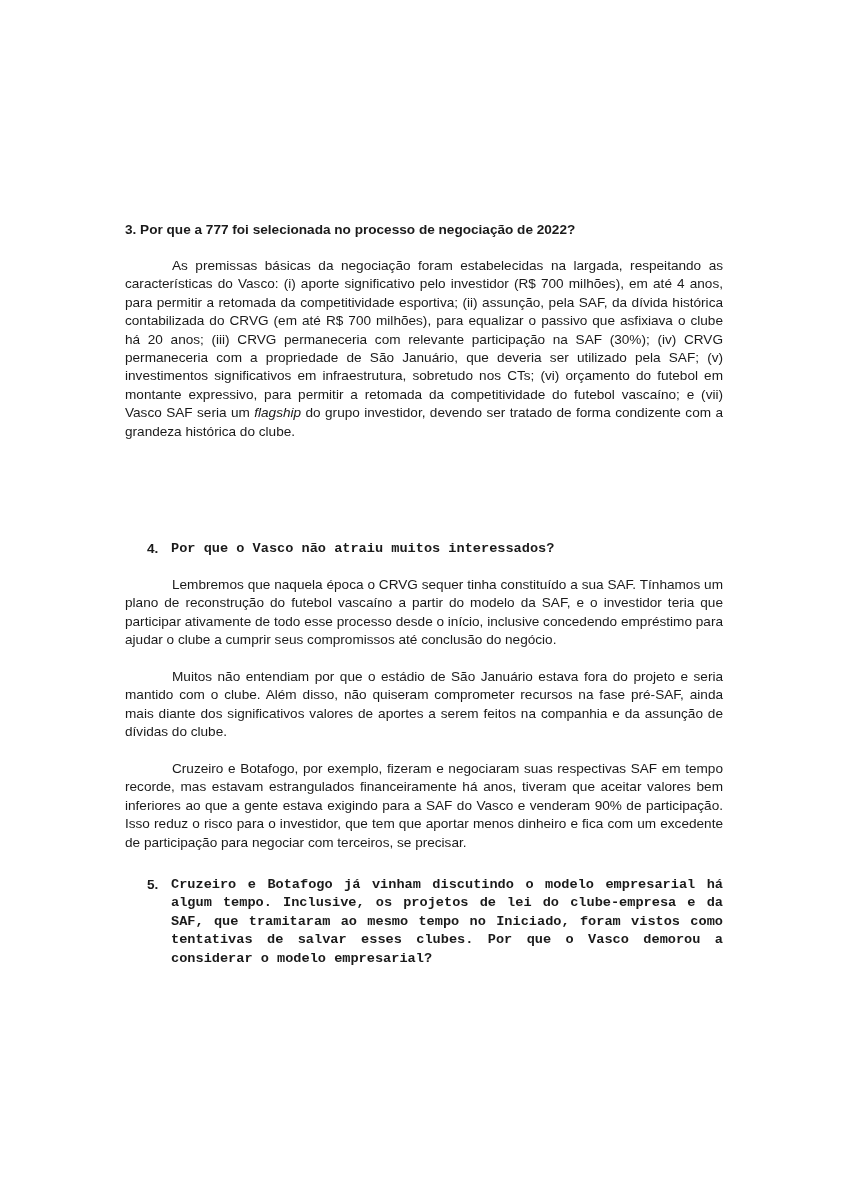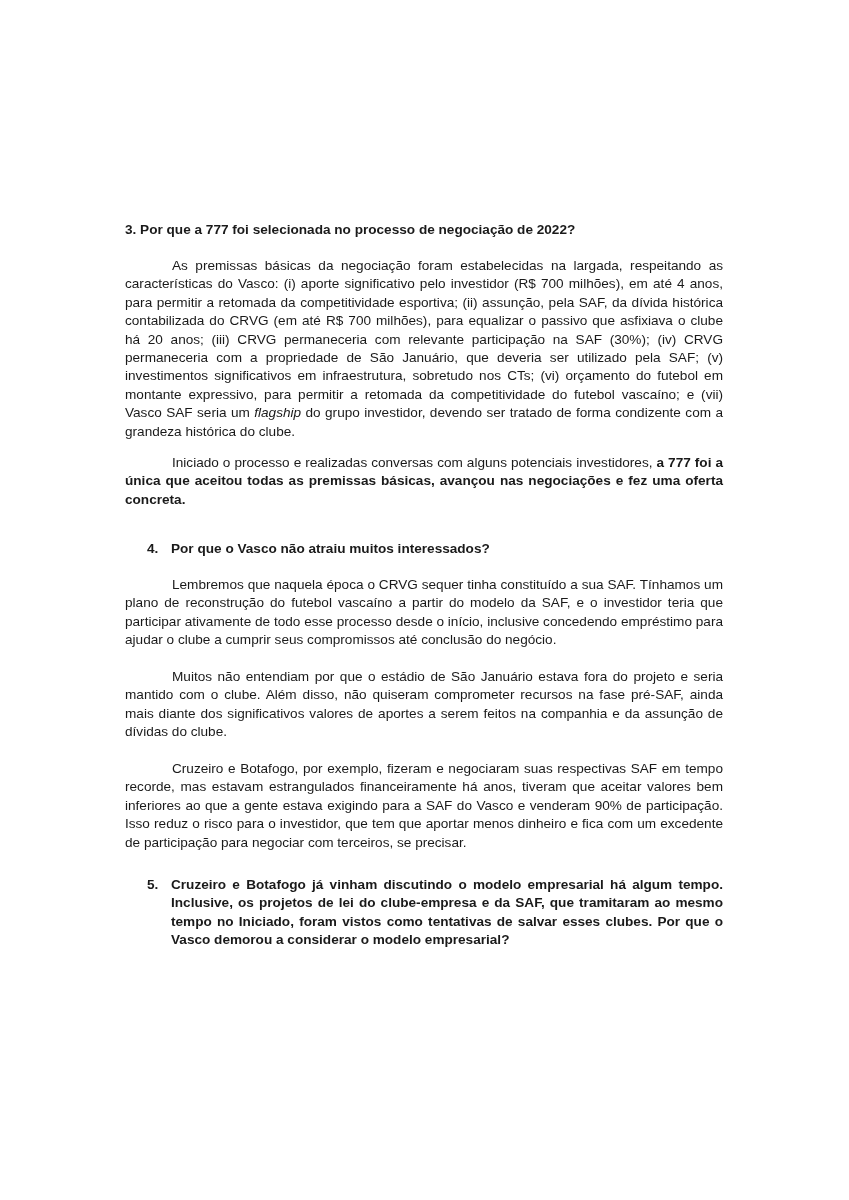--- a/index.html
+++ b/index.html
@@ -4,34 +4,33 @@
 <style>
   html, body { margin: 0; padding: 0; background: #ffffff; }
   body { width: 849px; height: 1200px; position: relative; overflow: hidden;
          font-family: "Liberation Sans", sans-serif; color: #1a1a1a; }
   .page { position: absolute; left: 0; top: 0; width: 789px; height: 1200px; background: #fff; }
   .block { position: absolute; left: 125px; width: 598px; font-size: 13.6px; line-height: 18.4px; }
   .para { text-align: justify; text-indent: 47px; }
   .heading { font-weight: bold; }
   .numbered { position: absolute; left: 147px; width: 576px; font-weight: bold; font-size: 13.6px; line-height: 18.4px; }
   .numbered .num { position: absolute; left: 0; top: 0; }
-  .numbered .txt { display: block; margin-left: 24px; text-align: justify; }
+  .numbered .txt { display: block; margin-left: 24px; text-align: justify; font-family: Liberation Mono, monospace; }
   b { font-weight: bold; }
   i { }
 </style>
 </head>
 <body>
 
 <div class="page">
 
   <div class="block heading" style="top:221px;">3. Por que a 777 foi selecionada no processo de negociação de 2022?</div>
 
   <div class="block para" style="top:257px;"><span>As premissas básicas da negociação foram estabelecidas na largada, respeitando as características do Vasco: (i) aporte significativo pelo investidor (R$ 700 milhões), em até 4 anos, para permitir a retomada da competitividade esportiva; (ii) assunção, pela SAF, da dívida histórica contabilizada do CRVG (em até R$ 700 milhões), para equalizar o passivo que asfixiava o clube há 20 anos; (iii) CRVG permaneceria com relevante participação na SAF (30%); (iv) CRVG permaneceria com a propriedade de São Januário, que deveria ser utilizado pela SAF; (v) investimentos significativos em infraestrutura, sobretudo nos CTs; (vi) orçamento do futebol em montante expressivo, para permitir a retomada da competitividade do futebol vascaíno; e (vii) Vasco SAF seria um </span><i>flagship</i><span> do grupo investidor, devendo ser tratado de forma condizente com a grandeza histórica do clube.</span></div>
 
-  <div class="block para" style="top:454px;"><span>Iniciado o processo e realizadas conversas com alguns potenciais investidores, </span><b>a 777 foi a única que aceitou todas as premissas básicas, avançou nas negociações e fez uma oferta concreta.</b></div>
 
   <div class="numbered" style="top:540px;">
     <span class="num">4.</span>
     <span class="txt">Por que o Vasco não atraiu muitos interessados?</span>
   </div>
 
   <div class="block para" style="top:576px;">Lembremos que naquela época o CRVG sequer tinha constituído a sua SAF. Tínhamos um plano de reconstrução do futebol vascaíno a partir do modelo da SAF, e o investidor teria que participar ativamente de todo esse processo desde o início, inclusive concedendo empréstimo para ajudar o clube a cumprir seus compromissos até conclusão do negócio.</div>
 
   <div class="block para" style="top:668px;">Muitos não entendiam por que o estádio de São Januário estava fora do projeto e seria mantido com o clube. Além disso, não quiseram comprometer recursos na fase pré-SAF, ainda mais diante dos significativos valores de aportes a serem feitos na companhia e da assunção de dívidas do clube.</div>
 

